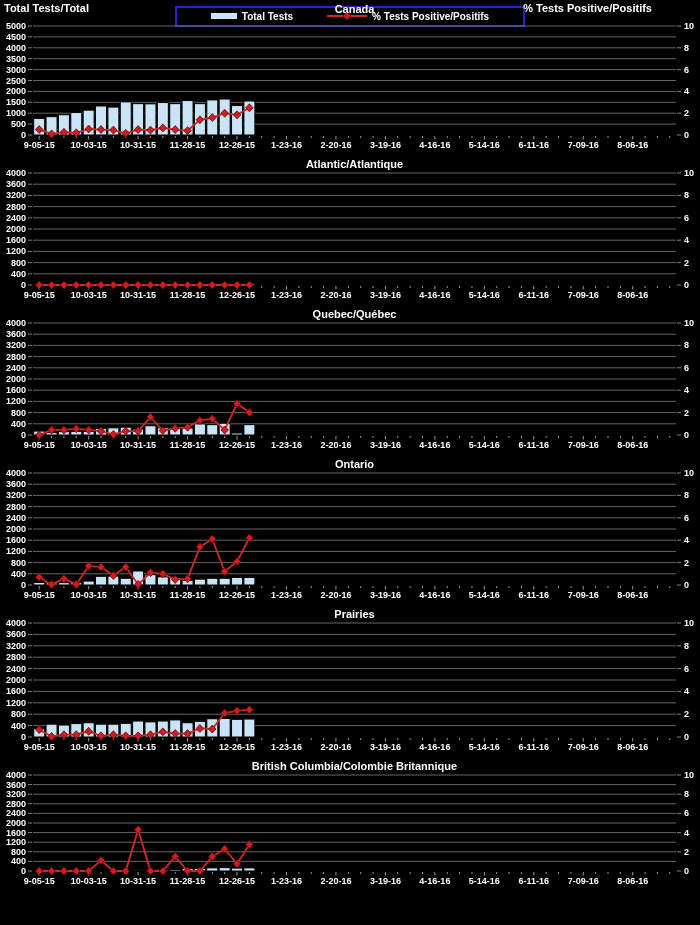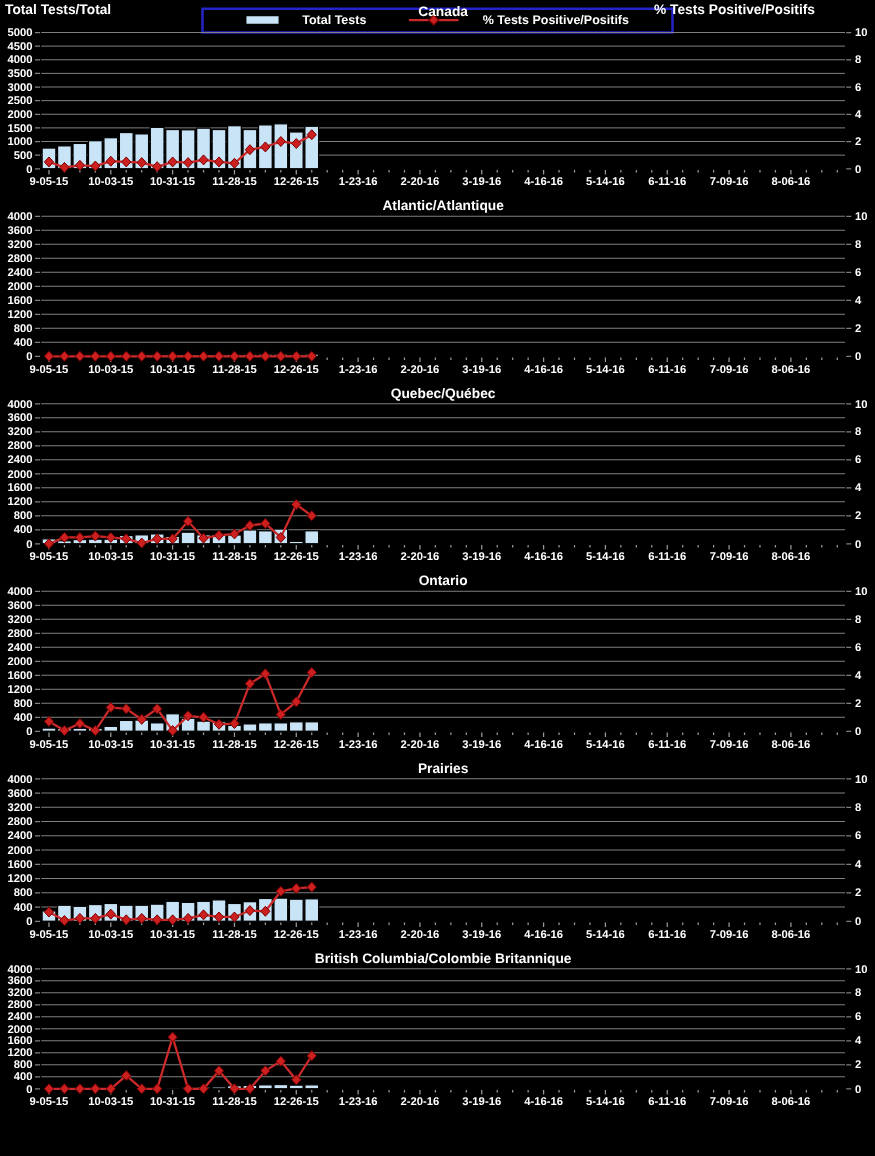--- a/index.html
+++ b/index.html
@@ -8,21 +8,21 @@
   .axis-hdr{position:absolute;top:2px;font-size:11px;font-weight:bold;color:#fff;z-index:2;}
   .axis-hdr.left{left:4px;}
   .axis-hdr.right{right:48px;}
   .charts{position:absolute;top:0;left:0;width:700px;}
   .chart{position:relative;width:700px;}
   .chart svg{display:block;}
   svg text{font-family:"Liberation Sans",sans-serif;}
   .legend{height:32px;display:flex;justify-content:center;align-items:center;}
   .legend-box{display:flex;align-items:center;gap:34px;border:2px solid #2424C8;
               padding:3px 34px;background:#000;}
-  .legend-item{display:flex;align-items:center;gap:19px;color:#fff;font-size:10px;font-weight:bold;}
+  .legend-item{display:flex;align-items:center;gap:5px;color:#fff;font-size:10px;font-weight:bold;}
 </style>
 </head>
 <body>
 
 <div class="page">
   <div class="axis-hdr left">Total Tests/Total</div>
   <div class="axis-hdr right">% Tests Positive/Positifs</div>
 
   <div class="charts" id="charts">
       <div class="chart" style="height: 157px;">

